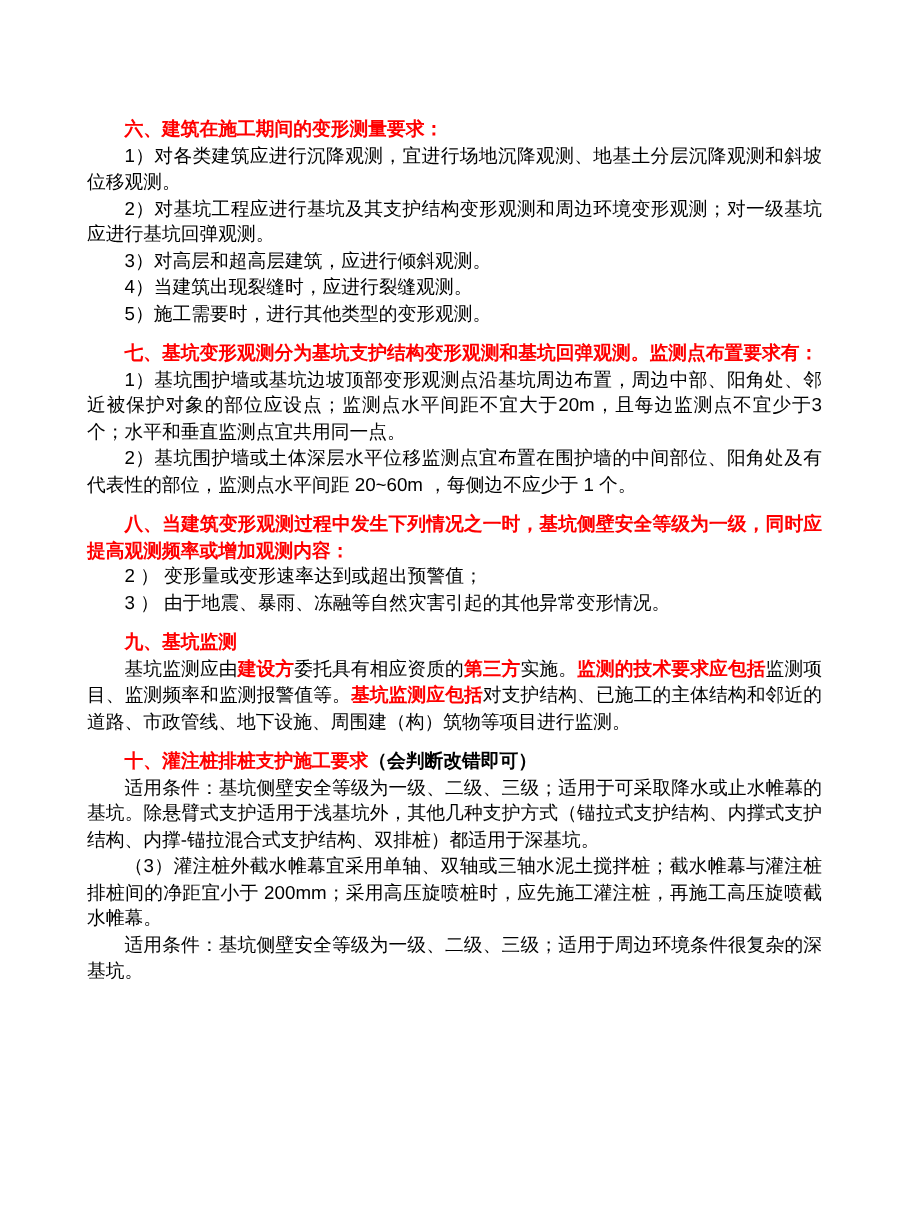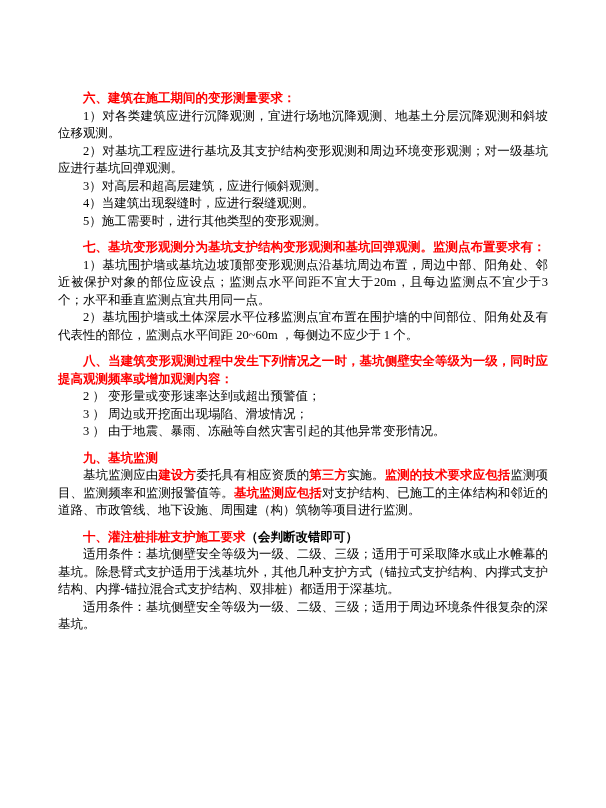--- a/index.html
+++ b/index.html
@@ -10,23 +10,23 @@
   .page {
     position: relative;
     width: 606px;
     height: 808px;
     background: #ffffff;
     overflow: hidden;
   }
   .doc {
     position: absolute;
     left: 58px;
-    top: 81px;
+    top: 69px;
     width: 490px;
-    font-family: Liberation Serif, serif;
+    font-family: Liberation Sans, sans-serif;
     font-size: 12.5px;
     line-height: 17.5px;
     color: #000000;
     text-align: justify;
   }
   .doc p {
     margin: 0;
     padding: 0;
     text-indent: 2em;
   }
@@ -51,21 +51,21 @@
       <p class="para"><span>1）对各类建筑应进行沉降观测，宜进行场地沉降观测、地基土分层沉降观测和斜坡位移观测。</span></p>
       <p class="para"><span>2）对基坑工程应进行基坑及其支护结构变形观测和周边环境变形观测；对一级基坑应进行基坑回弹观测。</span></p>
       <p class="para"><span>3）对高层和超高层建筑，应进行倾斜观测。</span></p>
       <p class="para"><span>4）当建筑出现裂缝时，应进行裂缝观测。</span></p>
       <p class="para"><span>5）施工需要时，进行其他类型的变形观测。</span></p>
       <p class="heading"><span class="red">七、基坑变形观测分为基坑支护结构变形观测和基坑回弹观测。监测点布置要求有：</span></p>
       <p class="para"><span>1）基坑围护墙或基坑边坡顶部变形观测点沿基坑周边布置，周边中部、阳角处、邻近被保护对象的部位应设点；监测点水平间距不宜大于20m，且每边监测点不宜少于3个；水平和垂直监测点宜共用同一点。</span></p>
       <p class="para"><span>2）基坑围护墙或土体深层水平位移监测点宜布置在围护墙的中间部位、阳角处及有代表性的部位，监测点水平间距 20~60m ，每侧边不应少于 1 个。</span></p>
       <p class="heading"><span class="red">八、当建筑变形观测过程中发生下列情况之一时，基坑侧壁安全等级为一级，同时应提高观测频率或增加观测内容：</span></p>
       <p class="para"><span>2 ） 变形量或变形速率达到或超出预警值；</span></p>
-      <p class="para"><span>3 ） 周边或开挖面出现塌陷、滑坡情况；</span></p>
       <p class="para"><span>3 ） 由于地震、暴雨、冻融等自然灾害引起的其他异常变形情况。</span></p>
       <p class="heading"><span class="red">九、基坑监测</span></p>
       <p class="para"><span>基坑监测应由</span><span class="red">建设方</span><span>委托具有相应资质的</span><span class="red">第三方</span><span>实施。</span><span class="red">监测的技术要求应包括</span><span>监测项目、监测频率和监测报警值等。</span><span class="red">基坑监测应包括</span><span>对支护结构、已施工的主体结构和邻近的道路、市政管线、地下设施、周围建（构）筑物等项目进行监测。</span></p>
       <p class="heading"><span class="red">十、灌注桩排桩支护施工要求</span><span class="bold">（会判断改错即可）</span></p>
       <p class="para"><span>适用条件：基坑侧壁安全等级为一级、二级、三级；适用于可采取降水或止水帷幕的基坑。除悬臂式支护适用于浅基坑外，其他几种支护方式（锚拉式支护结构、内撑式支护结构、内撑-锚拉混合式支护结构、双排桩）都适用于深基坑。</span></p>
+      <p class="para"><span>（3）灌注桩外截水帷幕宜采用单轴、双轴或三轴水泥土搅拌桩；截水帷幕与灌注桩排桩间的净距宜小于 200mm；采用高压旋喷桩时，应先施工灌注桩，再施工高压旋喷截水帷幕。</span></p>
       <p class="para"><span>适用条件：基坑侧壁安全等级为一级、二级、三级；适用于周边环境条件很复杂的深基坑。</span></p>
     </div>
 </div>
 
 </body></html>

